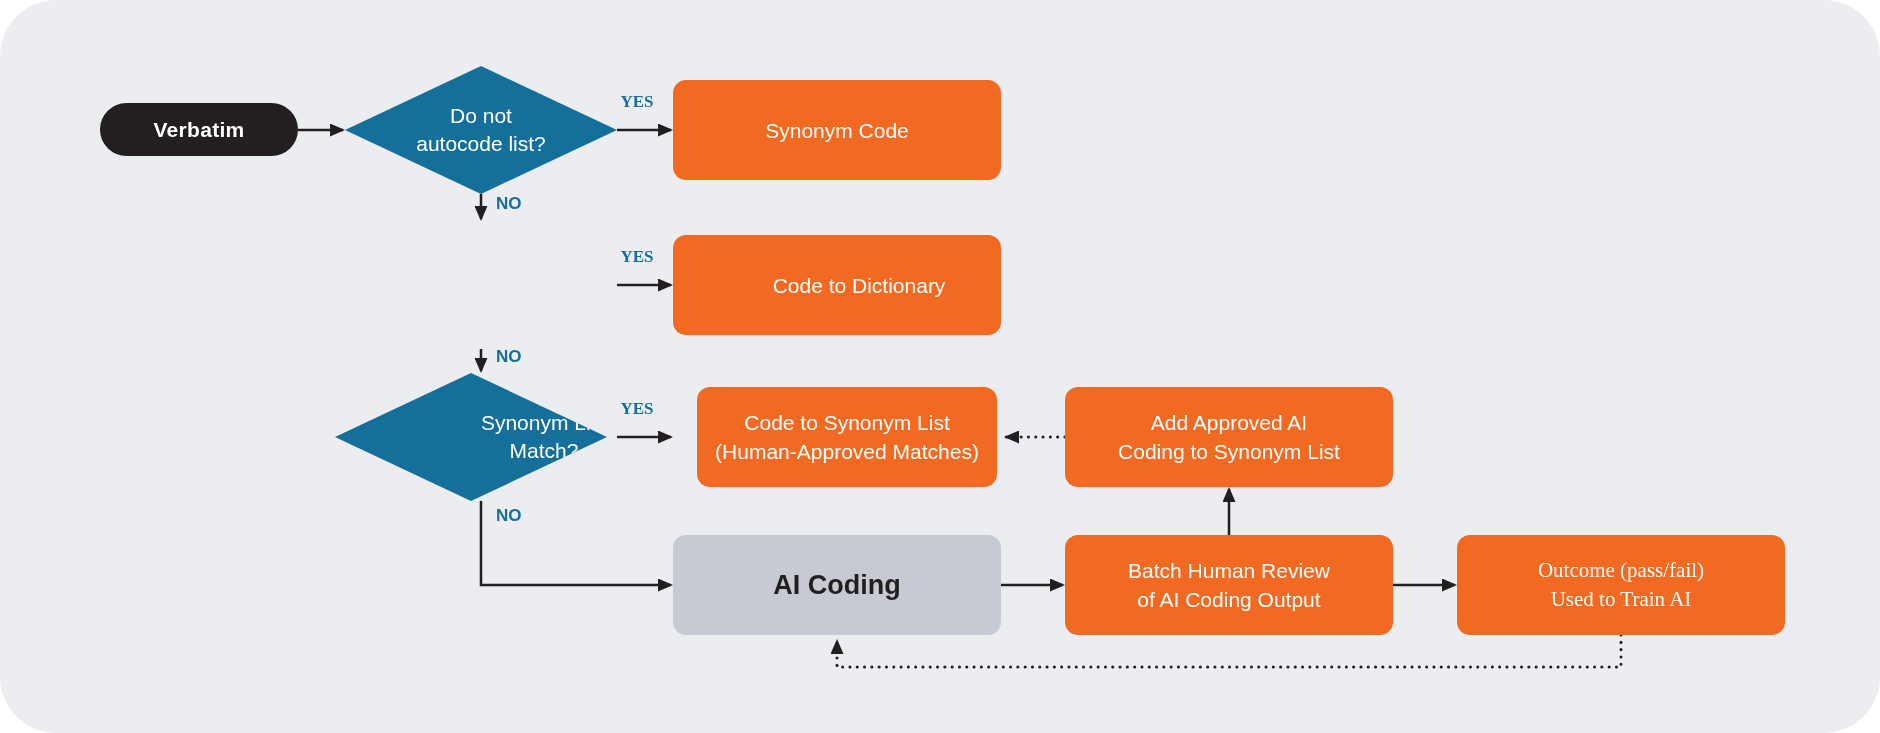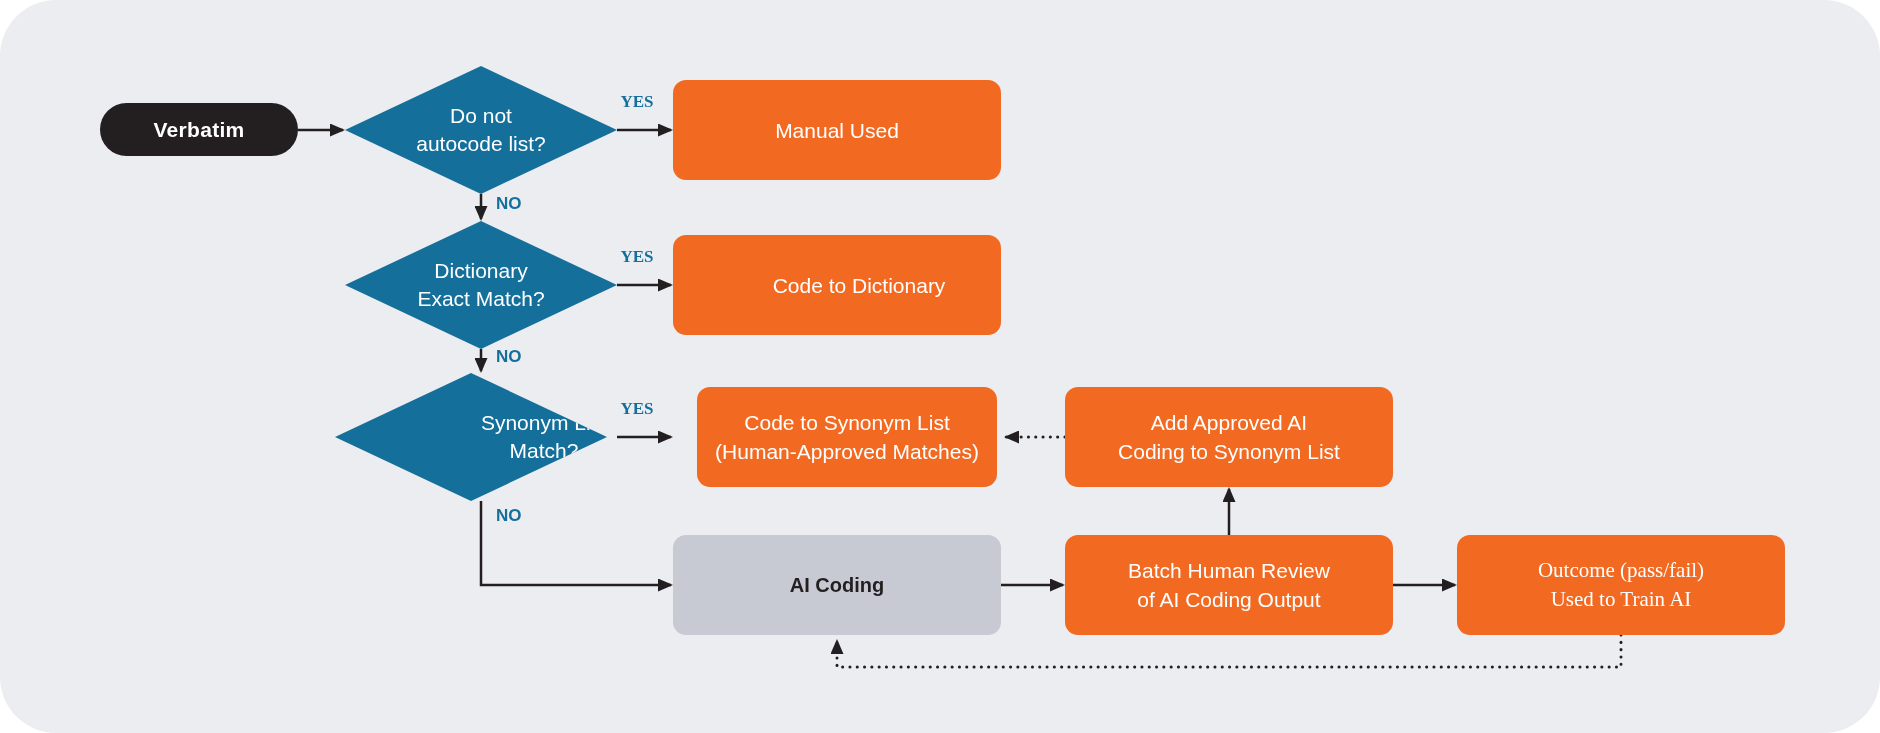--- a/index.html
+++ b/index.html
@@ -17,21 +17,21 @@
     stroke-dasharray:0.1 7.2;stroke-linecap:round;}
   #ah path, #ahd path{fill:var(--arrow);}
   .node{position:absolute;display:flex;align-items:center;justify-content:center;
     text-align:center;white-space:pre-line;}
   .pill{background:var(--black);border-radius:27px;color:var(--white);
     font-weight:bold;font-size:21px;letter-spacing:.3px;}
   .diamond{background:var(--teal);color:var(--white);font-size:21px;line-height:28px;
     clip-path:polygon(50% 0,100% 50%,50% 100%,0 50%);}
   .rect{border-radius:13px;font-size:21px;line-height:29px;}
   .rect.orange{background:var(--orange);color:var(--white);}
-  .rect.gray{background:var(--gray);color:var(--black);font-weight:bold;font-size:20px;}
+  .rect.gray{background:var(--gray);color:var(--black);font-weight:bold;font-size:27px;}
   .edge-label{position:absolute;width:50px;height:20px;line-height:20px;
     color:var(--label);font-weight:bold;font-size:17px;}
   .edge-label.yes{text-align:center;font-family:Liberation Serif, serif;}
   .edge-label.no{text-align:left;}
 </style>
 </head>
 <body>
 
 <div class="stage">
   <div class="panel"></div>
@@ -60,31 +60,27 @@
   </svg>
 
   <div class="node pill" style="left:100px;top:103px;width:198px;height:53px;">
     <span>Verbatim</span>
   </div>
 
   <div class="node diamond" style="left:345px;top:66px;width:272px;height:128px;">
     <span>Do not
 autocode list?</span>
   </div>
-  <div class="node diamond" style="left:345px;top:221px;width:272px;height:128px;">
-    <span>Dictionary
-Exact Match?</span>
-  </div>
   <div class="node diamond" style="left:335px;top:373px;width:272px;height:128px;justify-content:flex-end;">
     <span>Synonym List
 Match?</span>
   </div>
 
   <div class="node rect orange" style="left:673px;top:80px;width:328px;height:100px;">
-    <span>Manual Used</span>
+    <span>Synonym Code</span>
   </div>
   <div class="node rect orange" style="left:673px;top:235px;width:328px;height:100px;padding-left:44px;">
     <span>Code to Dictionary</span>
   </div>
   <div class="node rect orange" style="left:697px;top:387px;width:300px;height:100px;">
     <span>Code to Synonym List
 (Human-Approved Matches)</span>
   </div>
   <div class="node rect gray" style="left:673px;top:535px;width:328px;height:100px;">
     <span>AI Coding</span>

